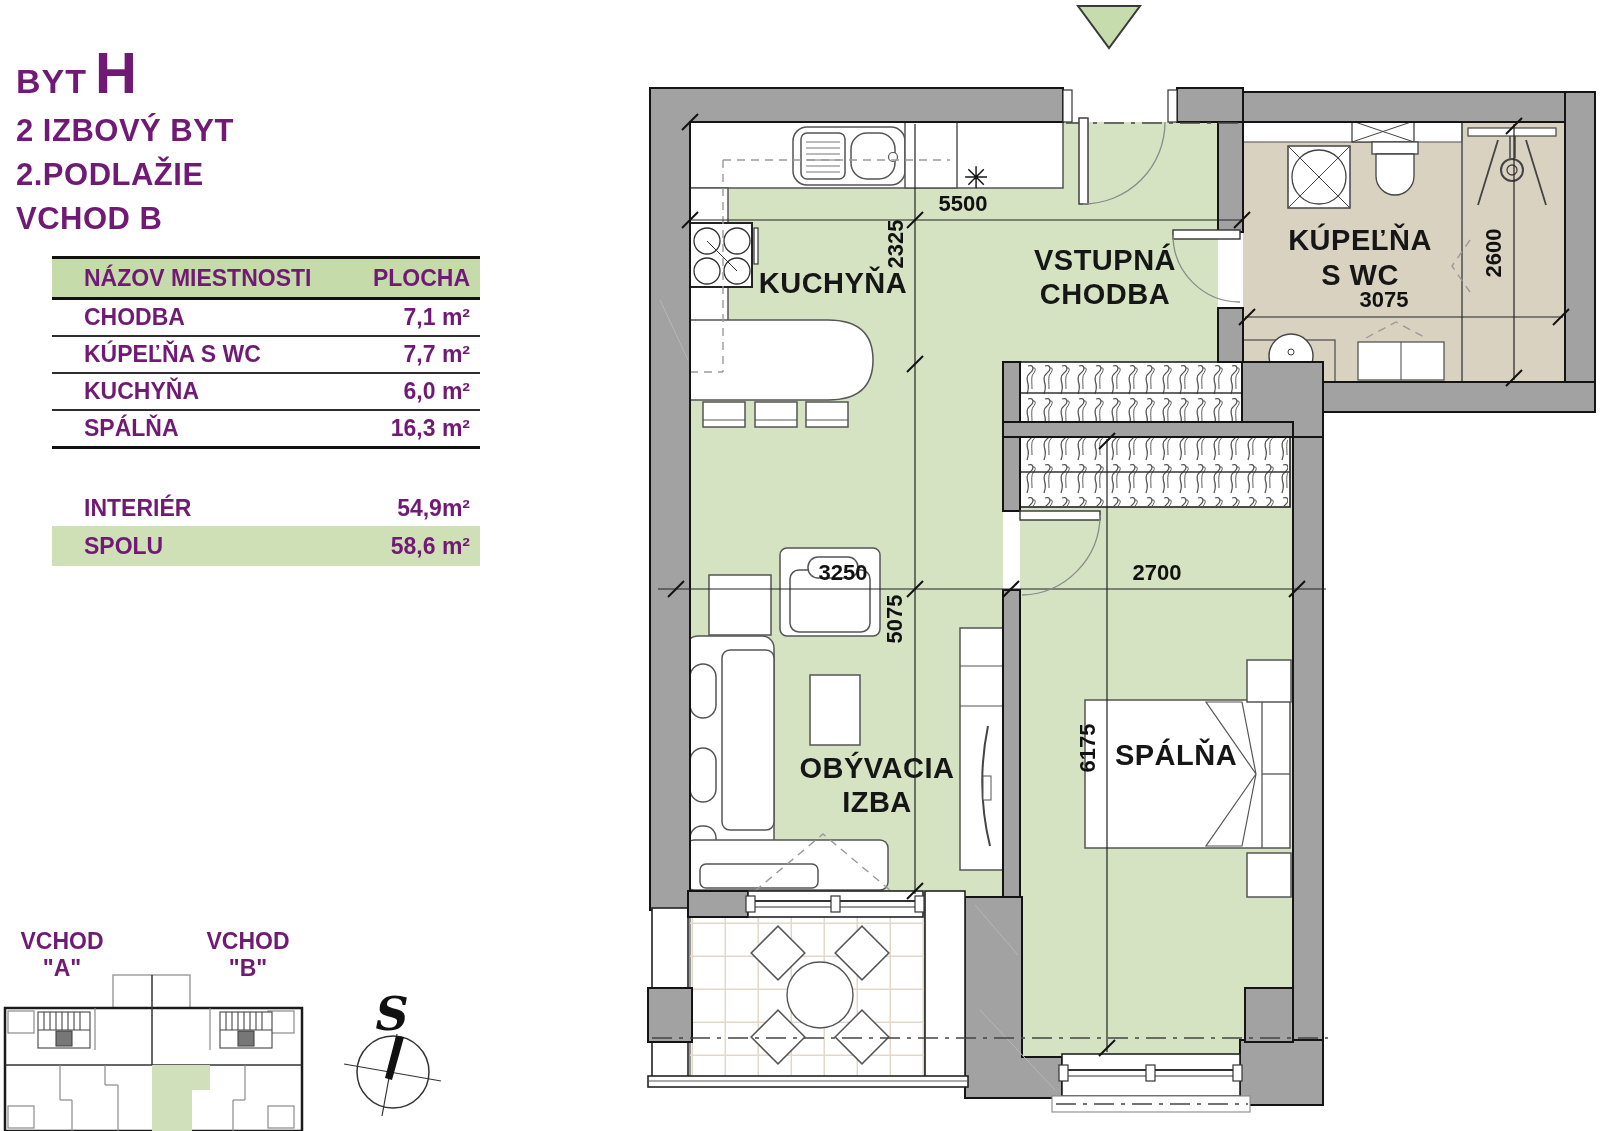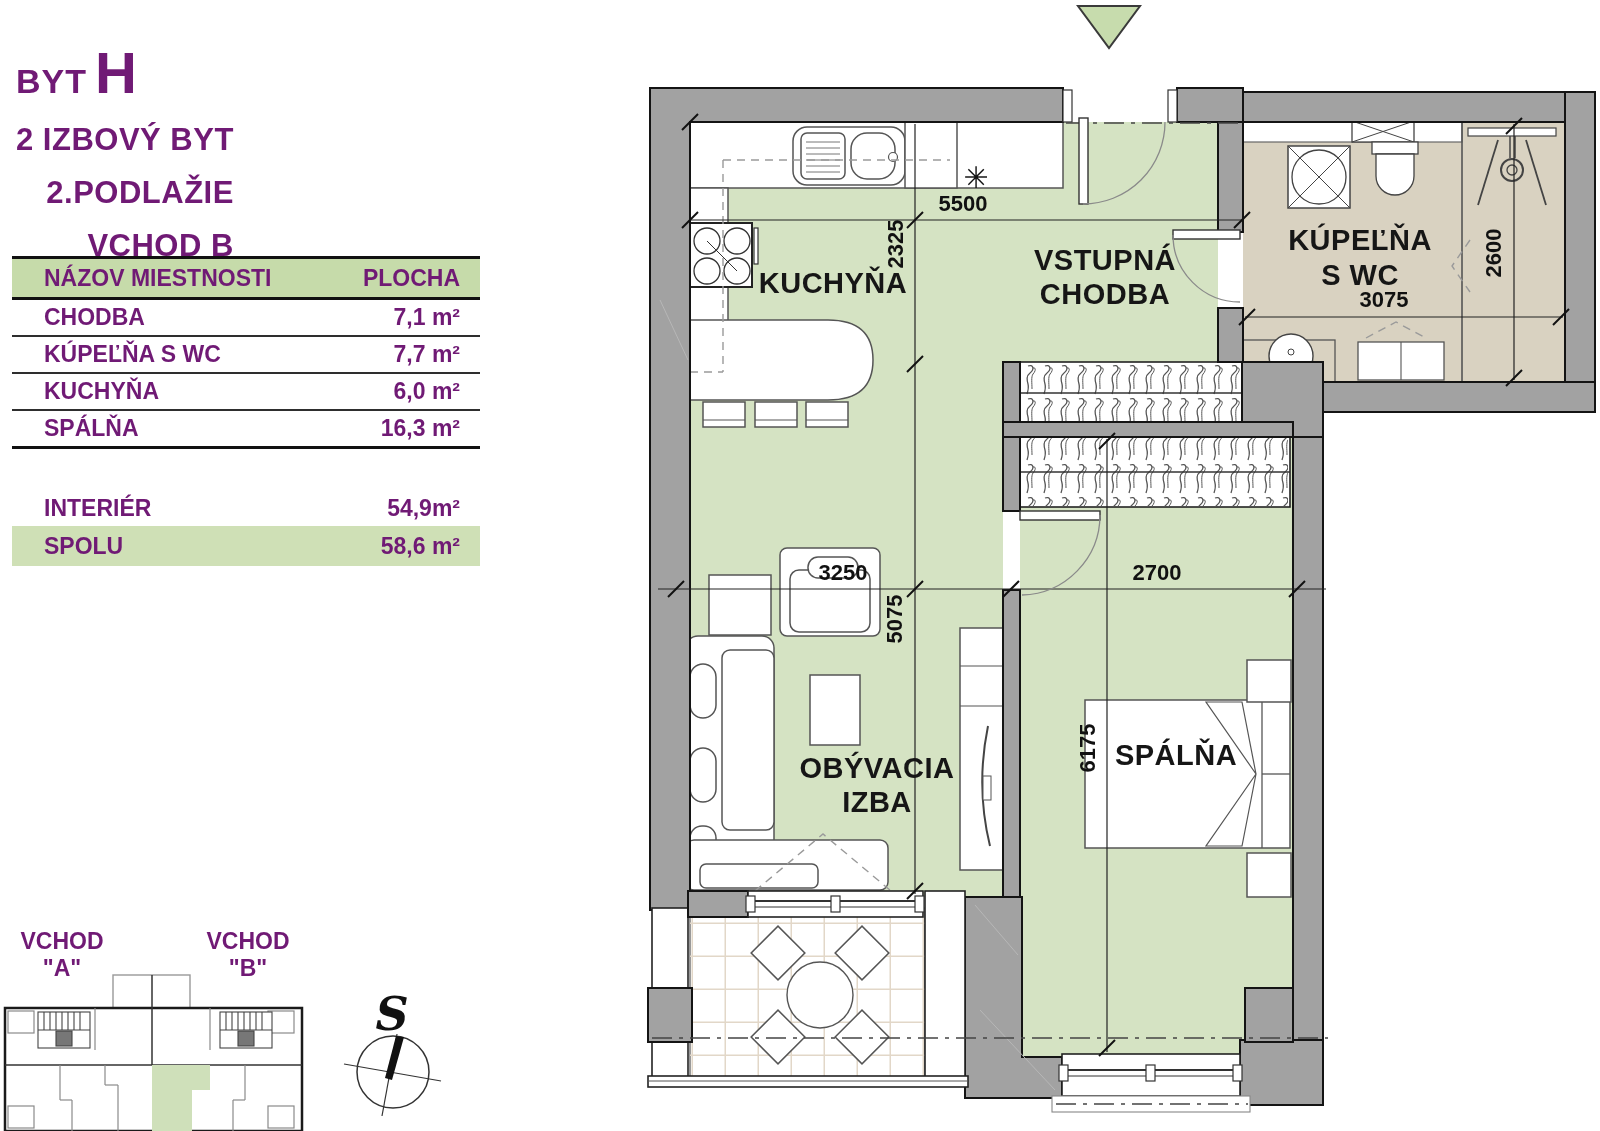--- a/index.html
+++ b/index.html
@@ -3,25 +3,25 @@
 <meta charset="utf-8">
 <style>
   html,body{margin:0;padding:0;background:#fff;}
   .stage{position:relative;width:1600px;height:1131px;background:#ffffff;overflow:hidden;
          font-family:"Liberation Sans",sans-serif;color:#701a75;}
   
   .title-block{position:absolute;left:16px;top:44px;line-height:1.0;}
   .title-row1{font-weight:700;letter-spacing:1px;}
   .title-prefix{font-size:34px;}
   .title-letter{font-size:58px;margin-left:8px;}
-  .title-line{font-size:31px;font-weight:700;margin-top:22px;letter-spacing:.5px;text-align:right;}
+  .title-line{font-size:31px;font-weight:700;margin-top:13px;letter-spacing:.5px;}
   
   .area-table{position:absolute;left:12px;top:256px;width:468px;font-weight:700;font-size:23px;}
   .at-row{display:flex;justify-content:space-between;align-items:center;height:35px;
-          padding:0 20px 0 32px;}
+          padding:0 10px 0 32px;margin-left:40px;}
   .at-header{background:#c6dbaa;height:38px;border-top:3px solid #111;border-bottom:3px solid #111;}
   .at-sep{border-bottom:2px solid #2e2e2e;}
   .at-sep-thick{border-bottom:3px solid #111;}
   .at-gap{height:42px;}
   .at-total{background:#cfe0b6;height:40px;}
   
   .siteplan{position:absolute;left:0;top:900px;width:470px;height:231px;}
   .siteplan svg{position:absolute;left:0;top:0;}
   .vchod-label{position:absolute;width:140px;text-align:center;font-weight:700;font-size:23px;line-height:1.0;}
   .vchod-a{left:-8px;top:30px;}

